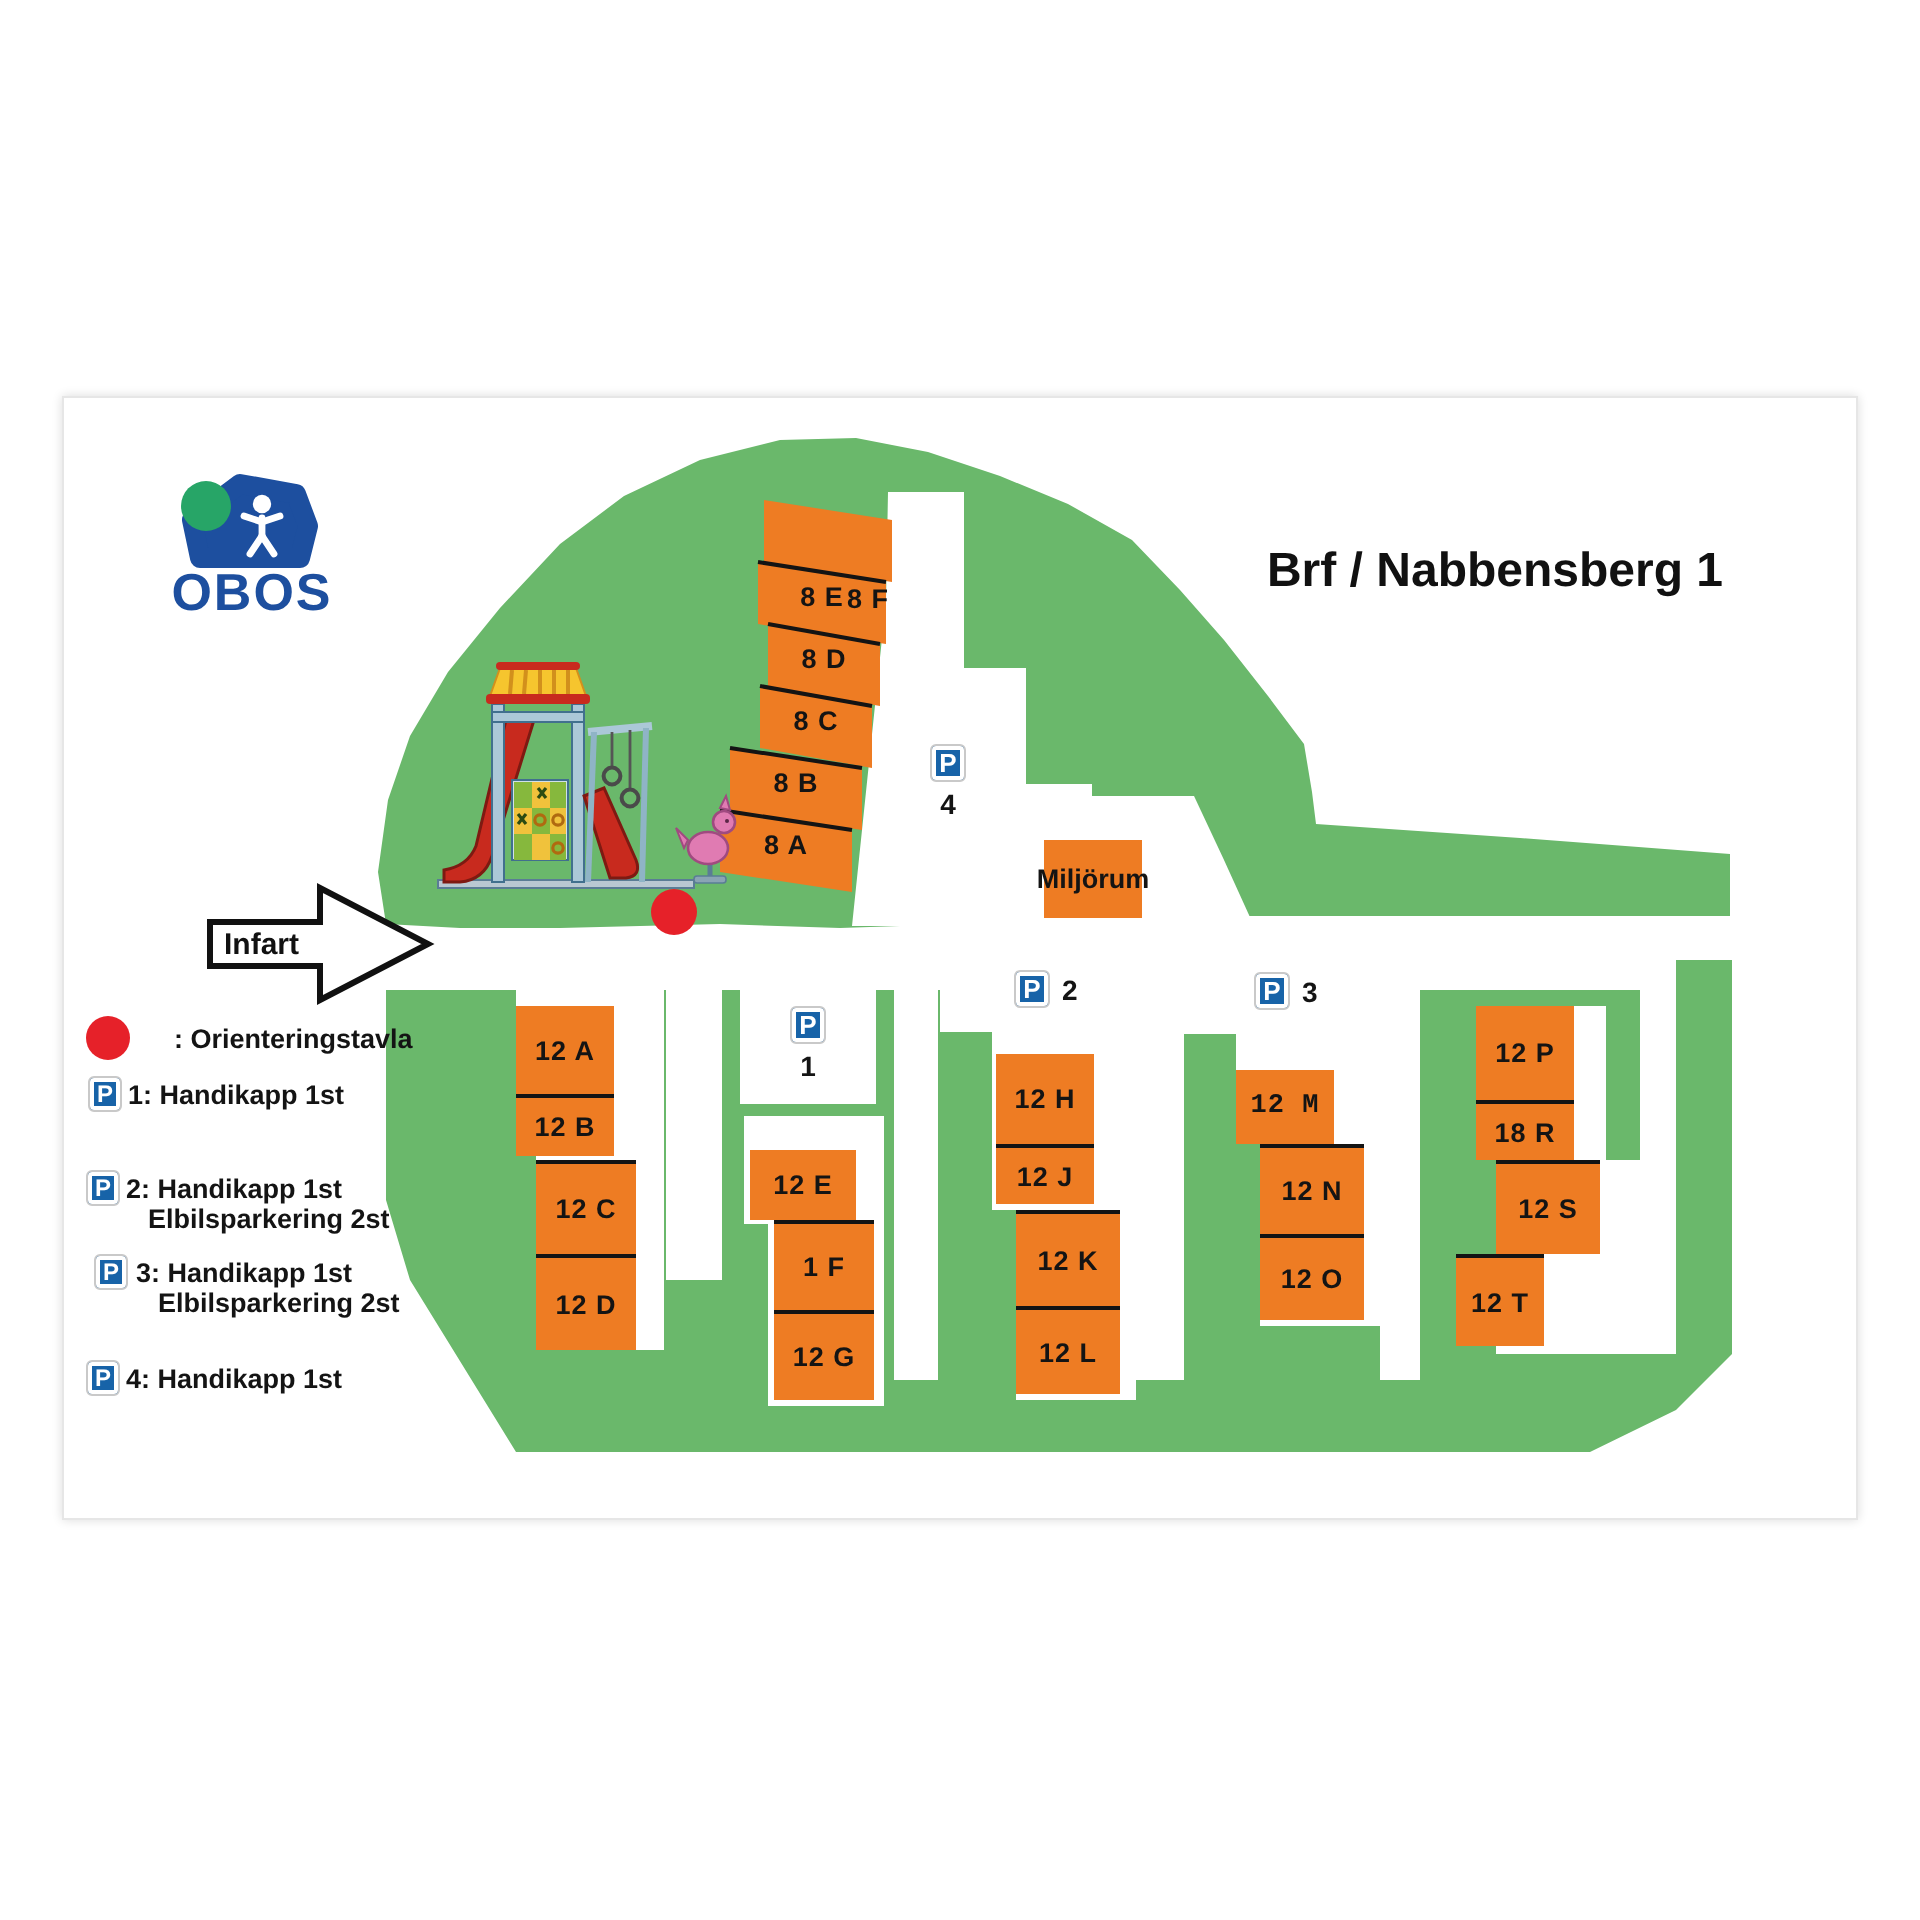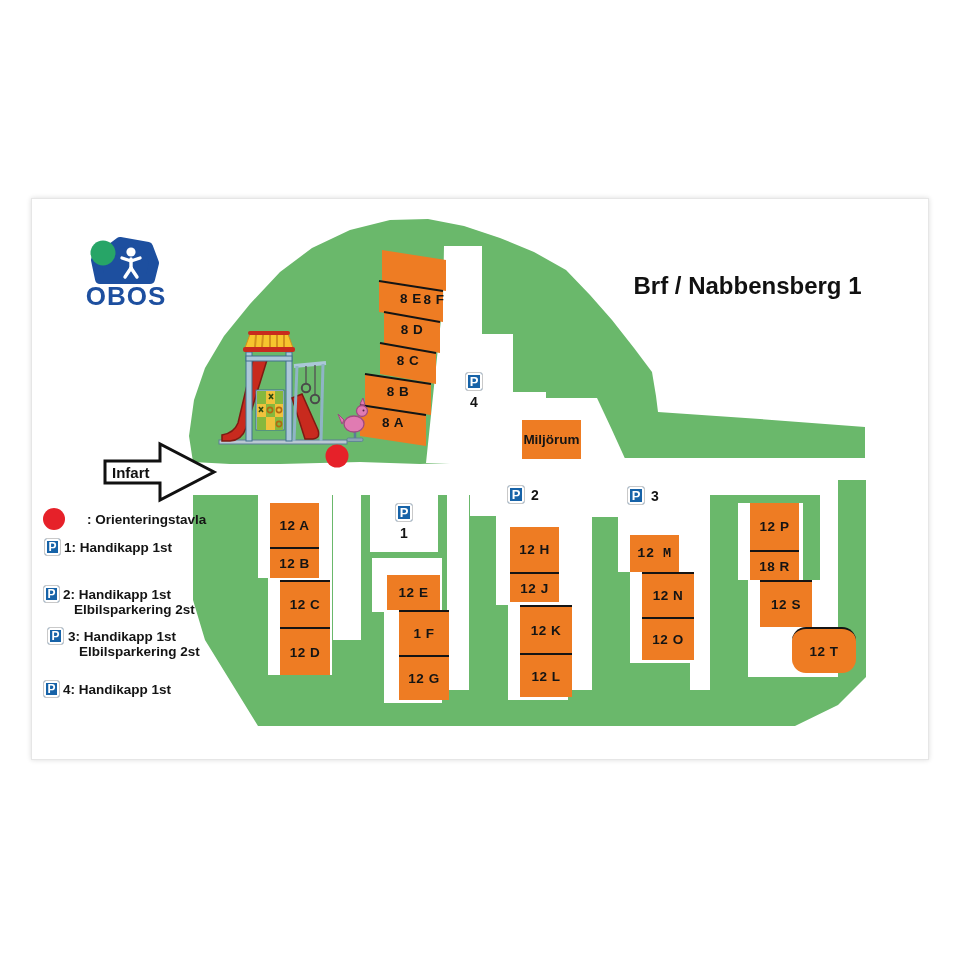--- a/index.html
+++ b/index.html
@@ -3,33 +3,33 @@
 <meta charset="utf-8">
 <style>
   html,body{margin:0;padding:0;background:#fff;}
   #page{position:relative;width:960px;height:960px;background:#fff;overflow:hidden;
         font-family:"Liberation Sans",sans-serif;}
   .card{position:absolute;left:31px;top:198px;width:896px;height:560px;background:#fff;
         border:1px solid #e6e6e6;box-shadow:0 0 5px rgba(0,0,0,.14);}
   #map{position:absolute;left:0;top:0;}
   .bld{position:absolute;display:flex;align-items:center;justify-content:center;
        background:#ee7c23;color:#141414;font-weight:bold;font-size:13.5px;
-       box-sizing:border-box;letter-spacing:.5px;margin-left:12px;}
+       box-sizing:border-box;letter-spacing:.5px;}
   .bld.tline{border-top:2px solid #141414;}
   .lbl8{position:absolute;display:flex;align-items:center;justify-content:center;
         color:#141414;font-weight:bold;font-size:13.5px;height:18px;letter-spacing:.5px;}
   .psign{width:18px;height:19px;background:#1763a8;border:1px solid #c9c9c9;border-radius:3px;
          box-shadow:inset 0 0 0 2px #fff;color:#fff;font-weight:bold;font-size:13px;
          display:flex;align-items:center;justify-content:center;box-sizing:border-box;}
   .pw{position:absolute;display:flex;}
   .pw.below{flex-direction:column;align-items:center;}
   .pw .num{color:#141414;font-weight:bold;font-size:14px;}
   .pw.below .num{margin-top:3px;}
   .pw.beside .num{margin-left:6px;margin-top:2px;}
-  .miljorum{position:absolute;left:522px;top:420px;width:59px;height:39px;background:#ee7c23;
+  .miljorum{position:absolute;left:522px;top:420px;width:49px;height:39px;background:#ee7c23;
             display:flex;align-items:center;justify-content:center;color:#141414;
             font-weight:bold;font-size:13.5px;}
   .title{position:absolute;left:575px;top:271px;width:345px;text-align:center;color:#111;
          font-weight:bold;font-size:24px;line-height:29px;}
   .obos-text{position:absolute;left:76px;top:281px;width:100px;text-align:center;
              color:#1d4f9f;font-weight:bold;font-size:26px;letter-spacing:1px;}
   .infart{position:absolute;left:112px;top:464px;width:50px;color:#111;
           font-weight:bold;font-size:15px;}
   .legend-row{position:absolute;display:flex;align-items:flex-start;color:#141414;}
   .legend-row .txt{font-weight:bold;font-size:13.5px;line-height:15px;}
@@ -202,21 +202,21 @@
   <div class="bld tline" style="left:508px;top:605px;width:52px;height:48px;">12 K</div>
   <div class="bld tline" style="left:508px;top:653px;width:52px;height:44px;">12 L</div>
 
   <div class="bld" style="left:618px;top:535px;width:49px;height:37px;font-family:Liberation Mono, monospace;">12 M</div>
   <div class="bld tline" style="left:630px;top:572px;width:52px;height:45px;">12 N</div>
   <div class="bld tline" style="left:630px;top:617px;width:52px;height:43px;">12 O</div>
 
   <div class="bld" style="left:738px;top:503px;width:49px;height:47px;">12 P</div>
   <div class="bld tline" style="left:738px;top:550px;width:49px;height:30px;">18 R</div>
   <div class="bld tline" style="left:748px;top:580px;width:52px;height:47px;">12 S</div>
-  <div class="bld tline" style="left:780px;top:627px;width:64px;height:46px;border-radius:14px;">12 T</div>
+  <div class="bld tline" style="left:728px;top:627px;width:44px;height:46px;">12 T</div>
 
   <div class="miljorum">Miljörum</div>
 
   <div class="pw below" style="left:465px;top:372px;">
     <div class="psign">P</div>
     <div class="num">4</div>
   </div>
   <div class="pw below" style="left:395px;top:503px;">
     <div class="psign">P</div>
     <div class="num">1</div>

